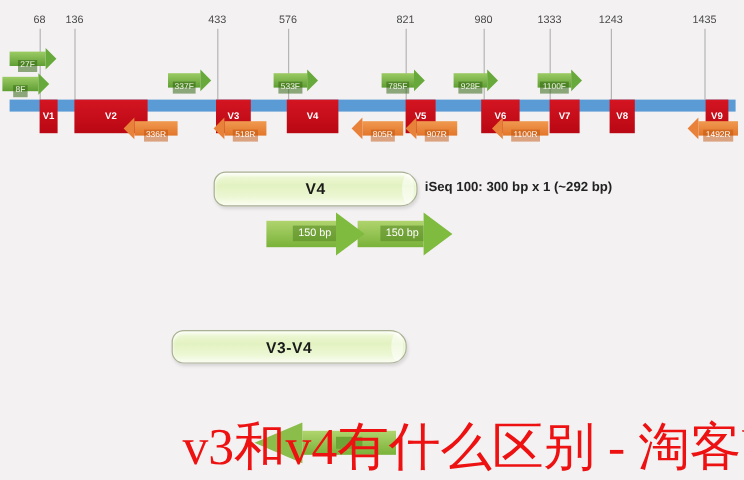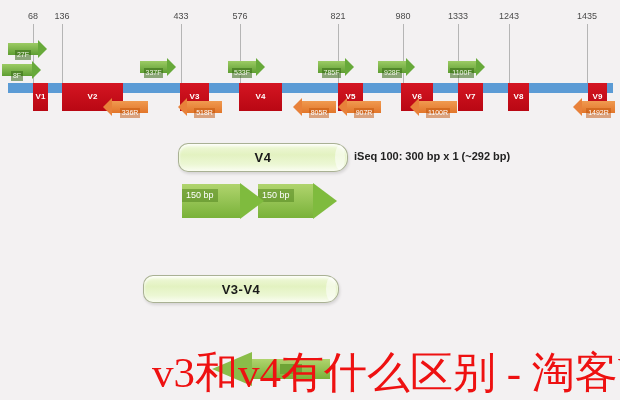--- a/index.html
+++ b/index.html
@@ -32,21 +32,21 @@
     background:linear-gradient(180deg,#f0f9da 0%,#e3f2c1 40%,#ecf7d4 75%,#fafdf1 100%);
     display:flex;align-items:center;justify-content:center;
     box-shadow:inset 0 2px 3px rgba(255,255,255,.9), 1px 2px 3px rgba(0,0,0,.12);}
   .cyl::after{content:"";position:absolute;right:2px;top:1px;bottom:1px;width:10px;border-radius:50%;
     background:rgba(255,255,255,.55);}
   .cyl span{font-size:13px;font-weight:bold;color:#1a1a1a;letter-spacing:.5px;}
 
   .platform-text{position:absolute;font-size:11px;font-weight:bold;color:#222;white-space:nowrap;}
 
   
-  .read{position:absolute;height:34px;background:linear-gradient(180deg,#b0d46e,#79b239);text-align:left;}
+  .read{position:absolute;height:22px;background:linear-gradient(180deg,#b0d46e,#79b239);text-align:right;margin-left:40px;}
   .read .fhead{position:absolute;right:-24px;top:50%;transform:translateY(-50%);width:0;height:0;
     border-top:18px solid transparent;border-bottom:18px solid transparent;border-left:24px solid #7fbb3e;}
   .read .lbl{display:inline-block;background:rgba(84,135,33,.55);color:#fff;font-size:9px;line-height:13px;margin-top:4px;padding:0 4px;white-space:nowrap;}
 
   .read-rev{position:absolute;height:20px;background:linear-gradient(180deg,#b0d46e,#79b239);}
   .read-rev .rhead{position:absolute;left:-40px;top:50%;transform:translateY(-50%);width:0;height:0;
     border-top:17px solid transparent;border-bottom:17px solid transparent;border-right:40px solid #8abd49;}
   .read-rev .band{position:absolute;left:28px;top:5px;width:22px;height:10px;background:#6ea336;}
 
   

